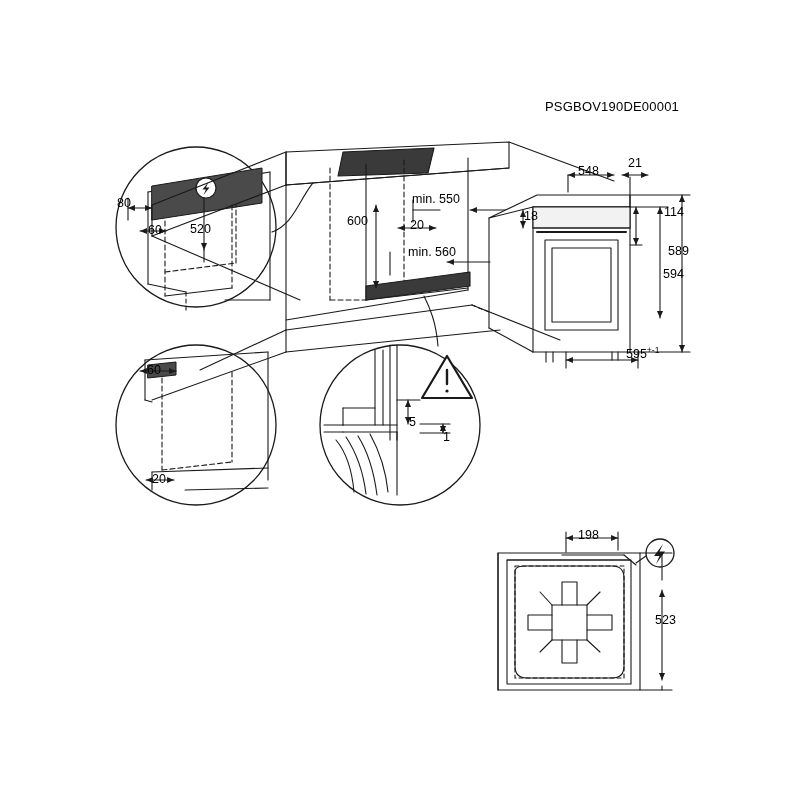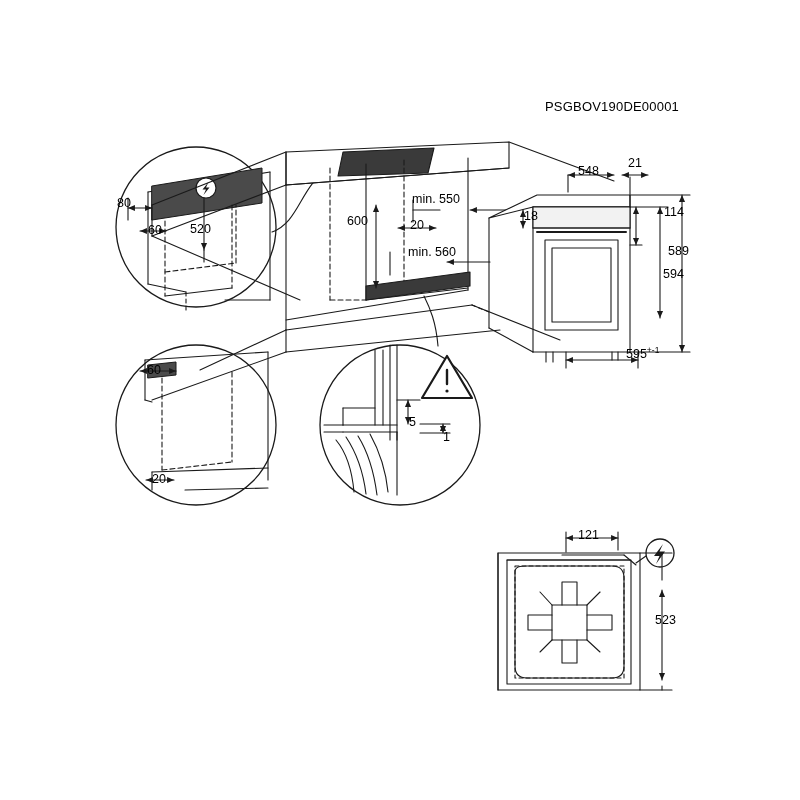--- a/index.html
+++ b/index.html
@@ -309,16 +309,16 @@
   <div class="dim" style="left:628px; top:156px;">21</div>
   <div class="dim" style="left:524px; top:209px;">18</div>
   <div class="dim" style="left:664px; top:205px;">114</div>
   <div class="dim" style="left:668px; top:244px;">589</div>
   <div class="dim" style="left:663px; top:267px;">594</div>
   <div class="dim" style="left:578px; top:345px;margin-left:48px;"><span>595</span><span class="sup">+-1</span></div>
 
   <div class="dim" style="left:409px; top:415px;">5</div>
   <div class="dim" style="left:443px; top:430px;">1</div>
 
-  <div class="dim" style="left:578px; top:528px;">121</div>
+  <div class="dim" style="left:578px; top:528px;">198</div>
   <div class="dim" style="left:655px; top:613px;">523</div>
 
 </div>
 
 </body></html>

